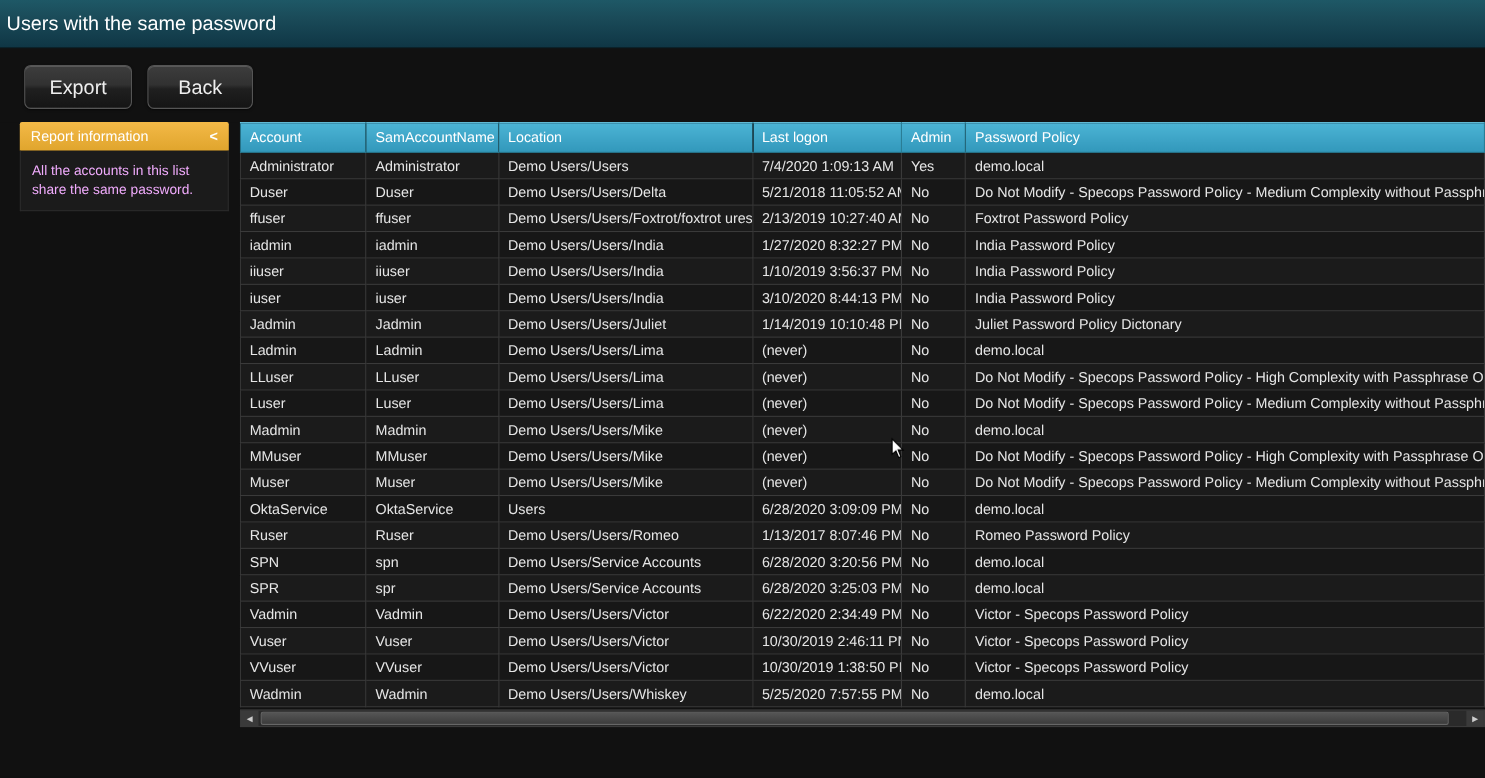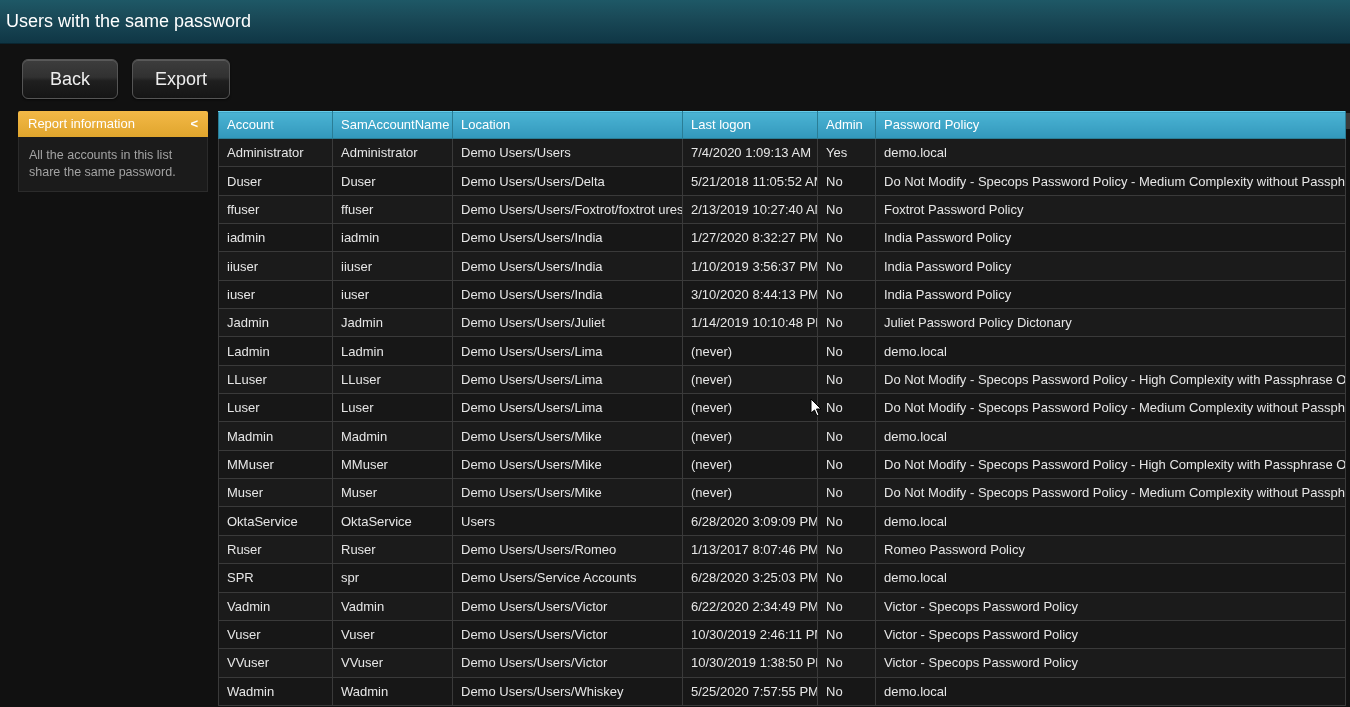--- a/index.html
+++ b/index.html
@@ -66,29 +66,29 @@
     justify-content: space-between;
     align-items: center;
     border-radius: 2px 2px 0 0;
   }
   .panel-header .chev { font-weight: bold; }
   .panel-body {
     background: #1b1b1b;
     border: 1px solid #2b2b2b;
     border-top: none;
     padding: 10px 10px;
-    color: #a3a3a3;
+    color: #f0abfc;
     font-size: 12.5px;
     line-height: 1.35;
   }
 
   .grid-wrap {
     flex: 1;
     display: flex;
-    flex-direction: row;
+    flex-direction: column;
     overflow: hidden;
   }
   .grid {
     width: 100%;
     border-collapse: collapse;
     table-layout: fixed;
   }
   .grid th {
     background: linear-gradient(to bottom, #4bb3d4, #3298bb);
     color: #fff;
@@ -144,22 +144,22 @@
   }
 </style>
 </head>
 <body>
 
 <div class="titlebar">
   <span>Users with the same password</span>
 </div>
 
 <div class="toolbar">
+  <button class="btn">Export</button>
   <button class="btn">Back</button>
-  <button class="btn">Export</button>
 </div>
 
 <div class="main">
   <div class="sidebar">
     <div class="panel-header">
       <span>Report information</span>
       <span class="chev">&lt;</span>
     </div>
     <div class="panel-body">All the accounts in this list share the same password.</div>
   </div>
@@ -299,20 +299,28 @@
           </tr>
           <tr>
             <td>Ruser</td>
             <td>Ruser</td>
             <td>Demo Users/Users/Romeo</td>
             <td>1/13/2017 8:07:46 PM</td>
             <td>No</td>
             <td>Romeo Password Policy</td>
           </tr>
           <tr>
+            <td>SPN</td>
+            <td>spn</td>
+            <td>Demo Users/Service Accounts</td>
+            <td>6/28/2020 3:20:56 PM</td>
+            <td>No</td>
+            <td>demo.local</td>
+          </tr>
+          <tr>
             <td>SPR</td>
             <td>spr</td>
             <td>Demo Users/Service Accounts</td>
             <td>6/28/2020 3:25:03 PM</td>
             <td>No</td>
             <td>demo.local</td>
           </tr>
           <tr>
             <td>Vadmin</td>
             <td>Vadmin</td>

